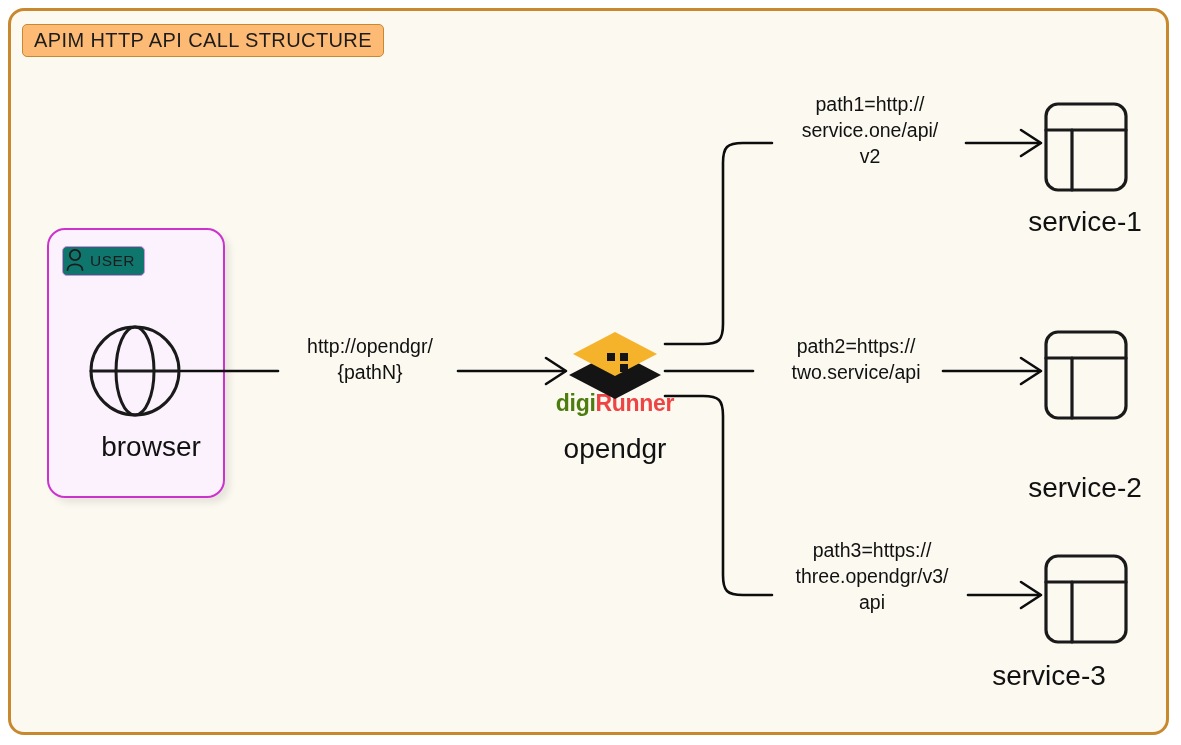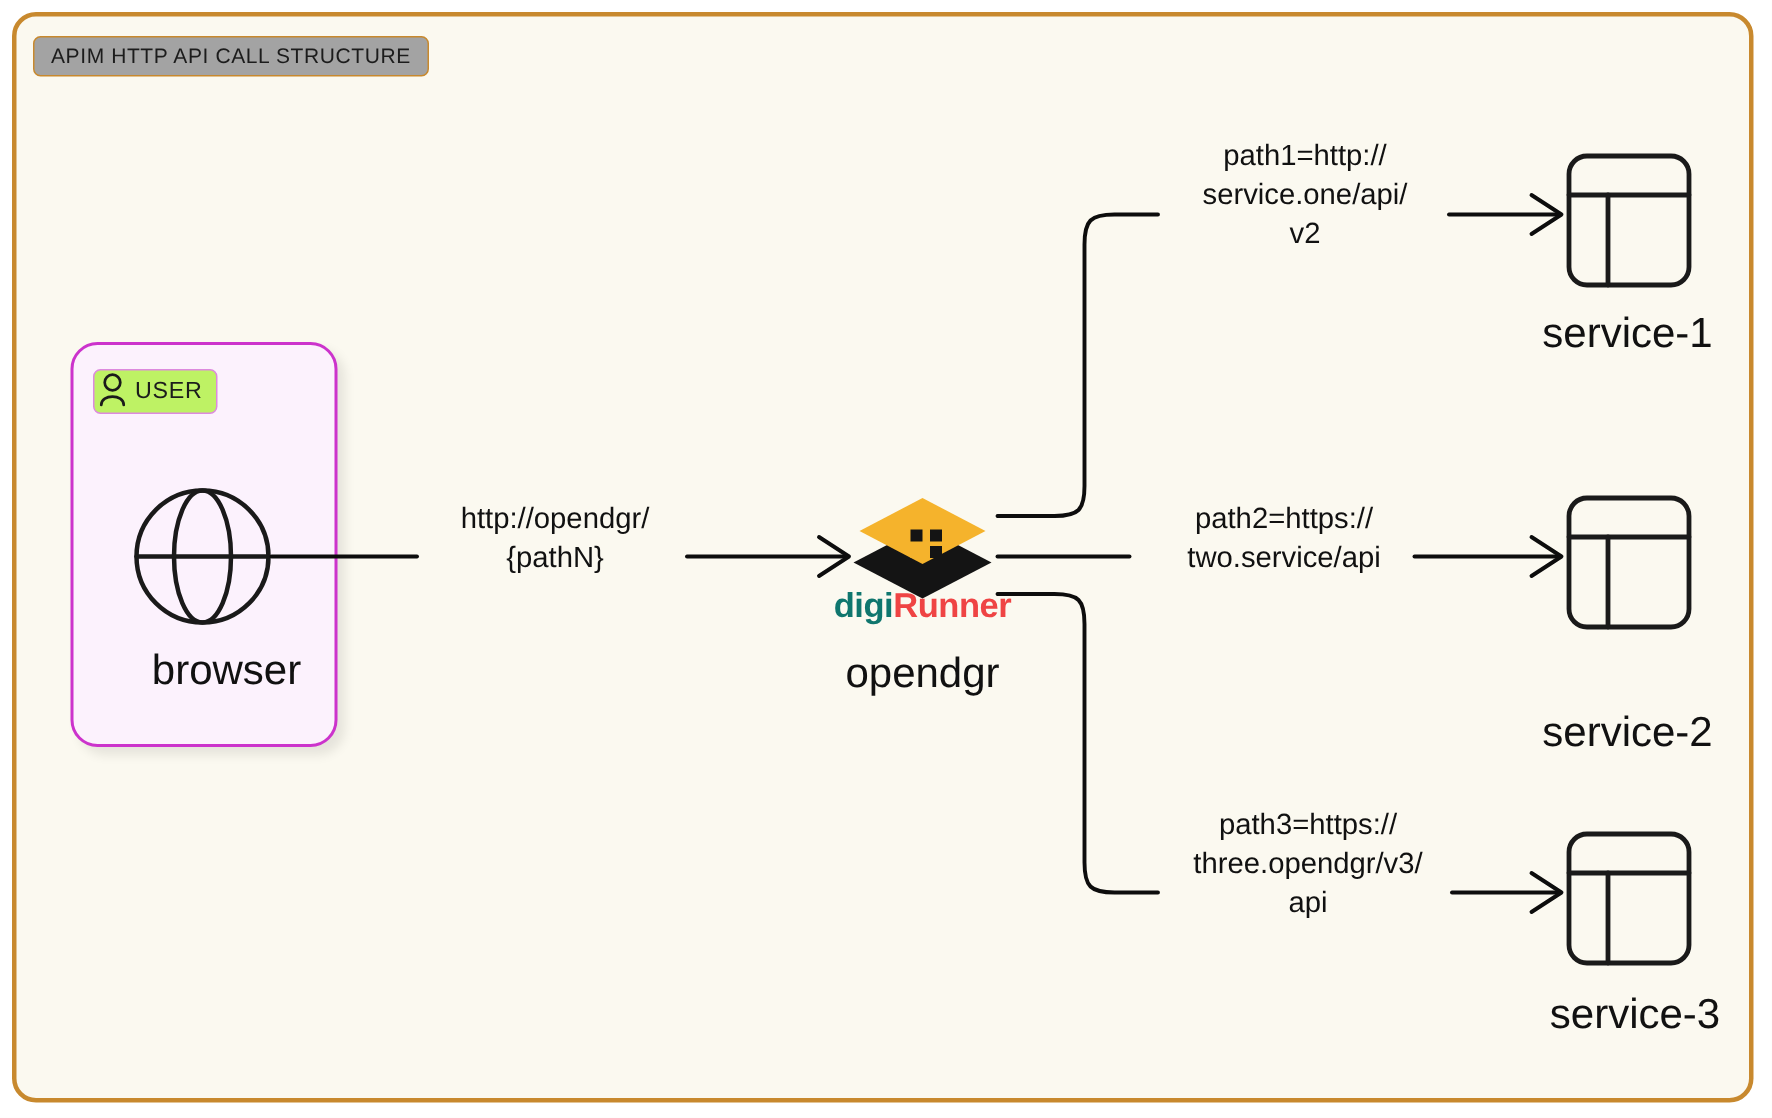--- a/index.html
+++ b/index.html
@@ -32,25 +32,25 @@
     border: 3px solid #c8892e;
     border-radius: 16px;
   }
 
   
   .title-badge {
     position: absolute;
     left: 22px;
     top: 24px;
     box-sizing: border-box;
-    background: #a3a3a3;
+    background: #fdba74;
     border: 1.5px solid #c8892e;
     border-radius: 5px;
     padding: 5px 11px 6px 11px;
-    font-size: 14px;
+    font-size: 20px;
     letter-spacing: 0.4px;
     color: #1c1c1c;
     line-height: 1;
     white-space: nowrap;
   }
 
   
   #art {
     position: absolute;
     left: 0;
@@ -106,21 +106,21 @@
     background: #fcf2fd;
     border: 2.6px solid #cc33cc;
     border-radius: 18px;
     box-shadow: 5px 5px 7px rgba(0,0,0,0.085);
   }
   .user-badge {
     position: absolute;
     left: 62px;
     top: 246px;
     box-sizing: border-box;
-    background: #bef264;
+    background: #0f766e;
     border: 1.6px solid #dd8ade;
     border-radius: 5px;
     height: 30px;
     padding: 0 9px 0 27px;
     display: flex;
     align-items: center;
     font-size: 15.5px;
     letter-spacing: 0.5px;
     color: #1c1c1c;
     white-space: nowrap;
@@ -150,21 +150,21 @@
     left: 525px;
     top: 392px;
     width: 180px;
     text-align: center;
     font-size: 23px;
     font-weight: bold;
     letter-spacing: -0.3px;
     line-height: 1;
     white-space: nowrap;
   }
-  .wordmark .wm-a { color: #0f766e; }
+  .wordmark .wm-a { color: #4d7c0f; }
   .wordmark .wm-b { color: #ef4444; }
 </style>
 </head>
 <body>
 
 <div id="canvas">
 
   <div class="frame"></div>
 
   <div class="title-badge">APIM HTTP API CALL STRUCTURE</div>
@@ -175,21 +175,21 @@
   </div>
 
   <div class="node-caption" style="left:47px; top:430px; width:208px;">browser</div>
 
   <div class="node-caption" style="left:525px; top:432px; width:180px;">opendgr</div>
 
   <div class="node-caption" style="left:1000px; top:205px; width:170px;">service-1</div>
 
   <div class="node-caption" style="left:1000px; top:427px; width:170px;margin-top:44px;">service-2</div>
 
-  <div class="node-caption" style="left:1005px; top:659px; width:170px;">service-3</div>
+  <div class="node-caption" style="left:964px; top:659px; width:170px;">service-3</div>
 
   <div class="wordmark">
     <span class="wm-a">digi</span><span class="wm-b">Runner</span>
   </div>
 
   <div class="dlabel" style="left:270px; top:334px; width:200px;">http://opendgr/
 {pathN}</div>
 
   <div class="dlabel" style="left:770px; top:92px; width:200px;">path1=http://
 service.one/api/

